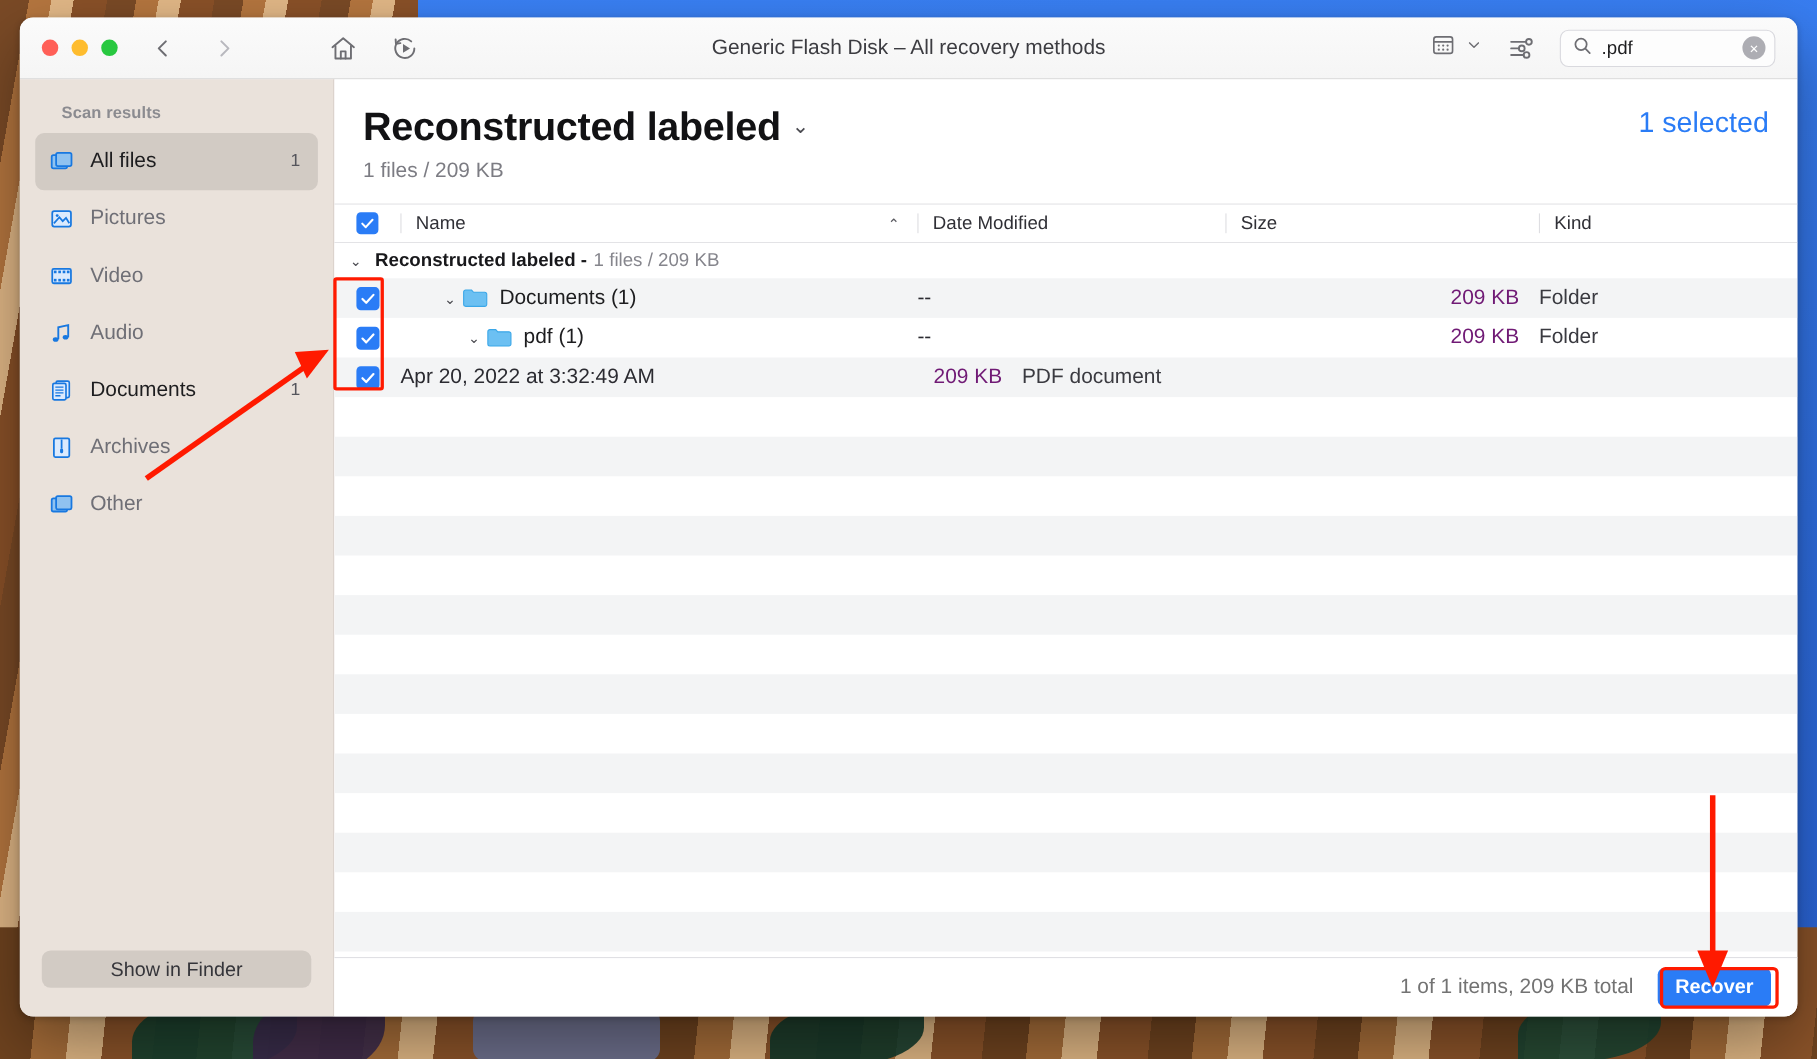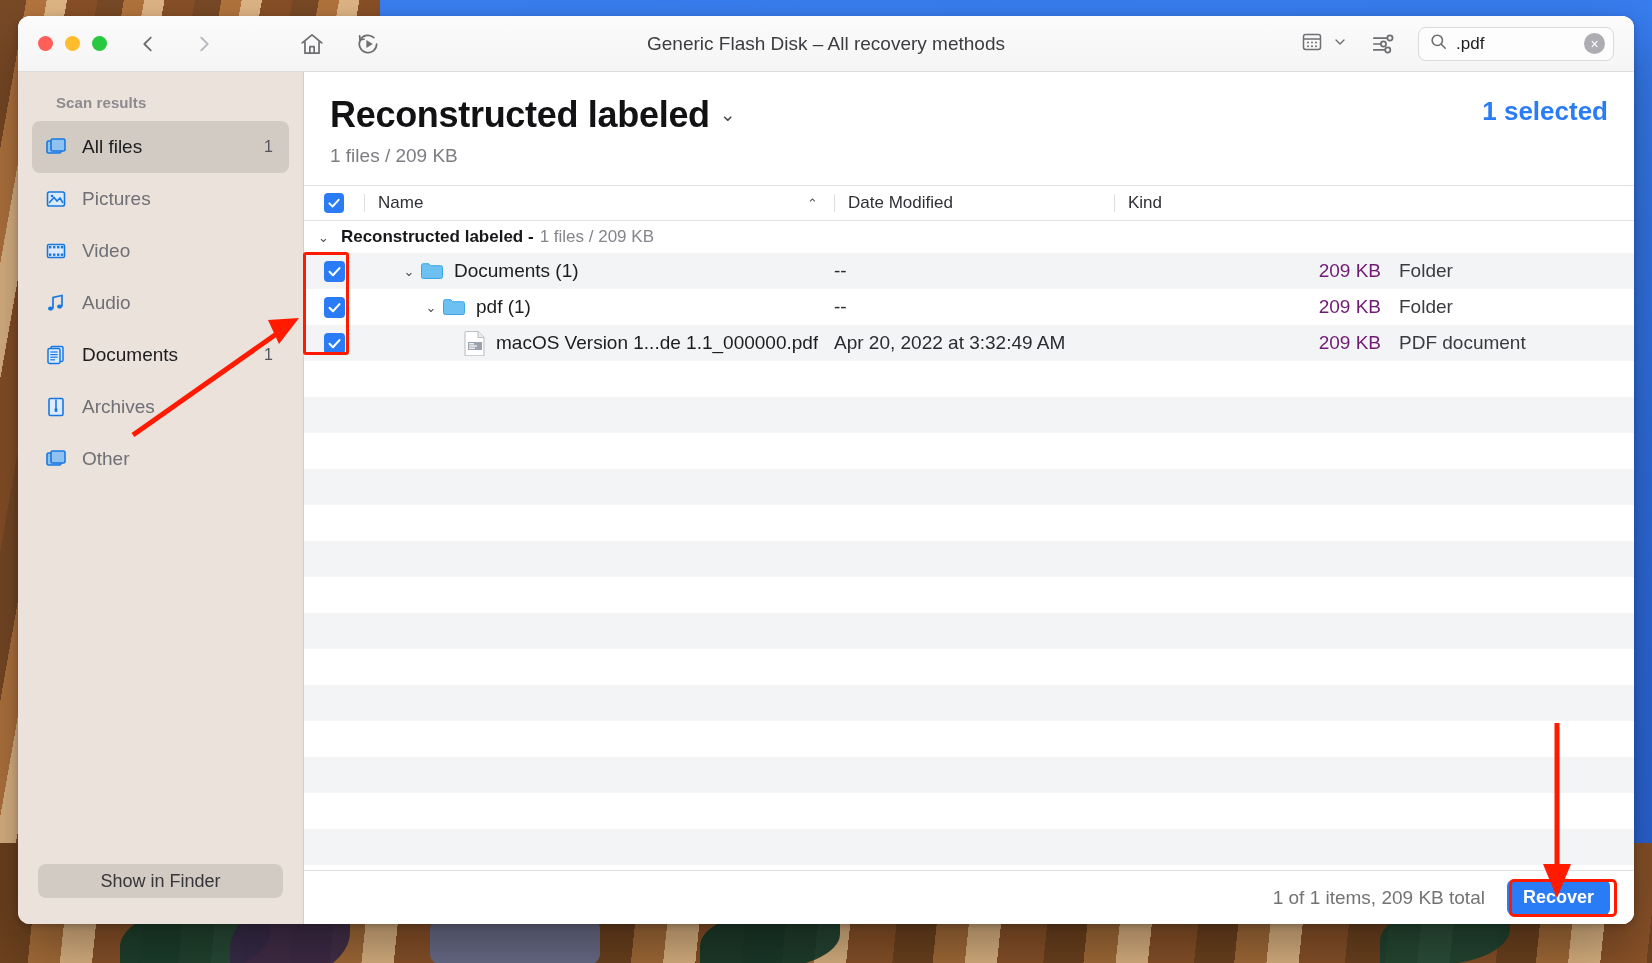--- a/index.html
+++ b/index.html
@@ -153,21 +153,21 @@
   
   #main { flex:1; min-width:0; display:flex; flex-direction:column; background:#fff; }
 
   #main-header { padding:22px 26px 0 26px; position:relative; }
   .title-row { display:flex; align-items:flex-start; }
   #folder-title {
     font-size:36px; font-weight:bold; color:#121214; letter-spacing:-.3px;
   }
   #folder-title-caret { margin-left:10px; color:#4a4a50; font-size:19px; padding-top:9px; }
   #selected-count {
-    margin-left:auto; font-size:26px; color:#2a7cf6; font-weight:700; padding-top:2px;
+    margin-left:auto; font-size:26px; color:#2a7cf6; font-weight:400; padding-top:2px;
   }
   #folder-subtitle { font-size:19px; color:#7c7c83; margin-top:9px; }
 
   
   #table-head {
     display:flex; align-items:center;
     height:36px; margin-top:18px;
     border-top:1px solid #e3e3e6; border-bottom:1px solid #e3e3e6;
     font-size:17px; color:#303036;
   }
@@ -473,20 +473,23 @@
             </svg>
           </span>
         </div>
         <div class="th col-name">
           <span>Name</span>
           <span id="sort-caret">⌃</span>
         </div>
         <div class="th col-date">
           <span>Date Modified</span>
         </div>
+        <div class="th col-size">
+          <span>Size</span>
+        </div>
         <div class="th col-kind">
           <span>Kind</span>
         </div>
       </div>
 
       <div id="table-body">
 
         <div class="group-row">
           <span class="group-caret">⌄</span>
           <span class="group-name">Reconstructed labeled -</span>
@@ -540,34 +543,20 @@
         </div>
 
         <div class="row alt">
           <div class="cell col-check">
             <span class="rowcheck">
               <svg viewBox="0 0 24 24" fill="none" stroke="#fff" stroke-width="3.2" stroke-linecap="round" stroke-linejoin="round">
                 <polyline points="4,12.5 9.5,18 20,6.5"></polyline>
               </svg>
             </span>
           </div>
-          <div class="cell col-name">
-            <span style="width:100px;flex:0 0 100px;"></span>
-            <span class="file-ico">
-              <svg viewBox="0 0 22 26" width="22" height="26">
-                <path d="M2 1.5 h12 l6 6 v17 a1.2 1.2 0 0 1 -1.2 1.2 h-16.6 a1.2 1.2 0 0 1 -1.2-1.2 v-21.8 a1.2 1.2 0 0 1 1.2-1.2 z" fill="#ffffff" stroke="#bfbfc6" stroke-width="1.1"></path>
-                <path d="M14 1.5 v6 h6" fill="#ececed" stroke="#bfbfc6" stroke-width="1.1"></path>
-                <rect x="4" y="12" width="14" height="8" fill="#9aa3ad"></rect>
-                <rect x="5" y="13.2" width="5" height="1.2" fill="#fff"></rect>
-                <rect x="5" y="15.4" width="8" height="1.2" fill="#fff"></rect>
-                <rect x="5" y="17.6" width="6" height="1.2" fill="#fff"></rect>
-              </svg>
-            </span>
-            <span class="name-txt">macOS Version 1...de 1.1_000000.pdf</span>
-          </div>
           <div class="cell col-date">Apr 20, 2022 at 3:32:49 AM</div>
           <div class="cell col-size">209 KB</div>
           <div class="cell col-kind">PDF document</div>
         </div>
 
         <div class="empty-row"></div>
         <div class="empty-row alt"></div>
         <div class="empty-row"></div>
         <div class="empty-row alt"></div>
         <div class="empty-row"></div>

